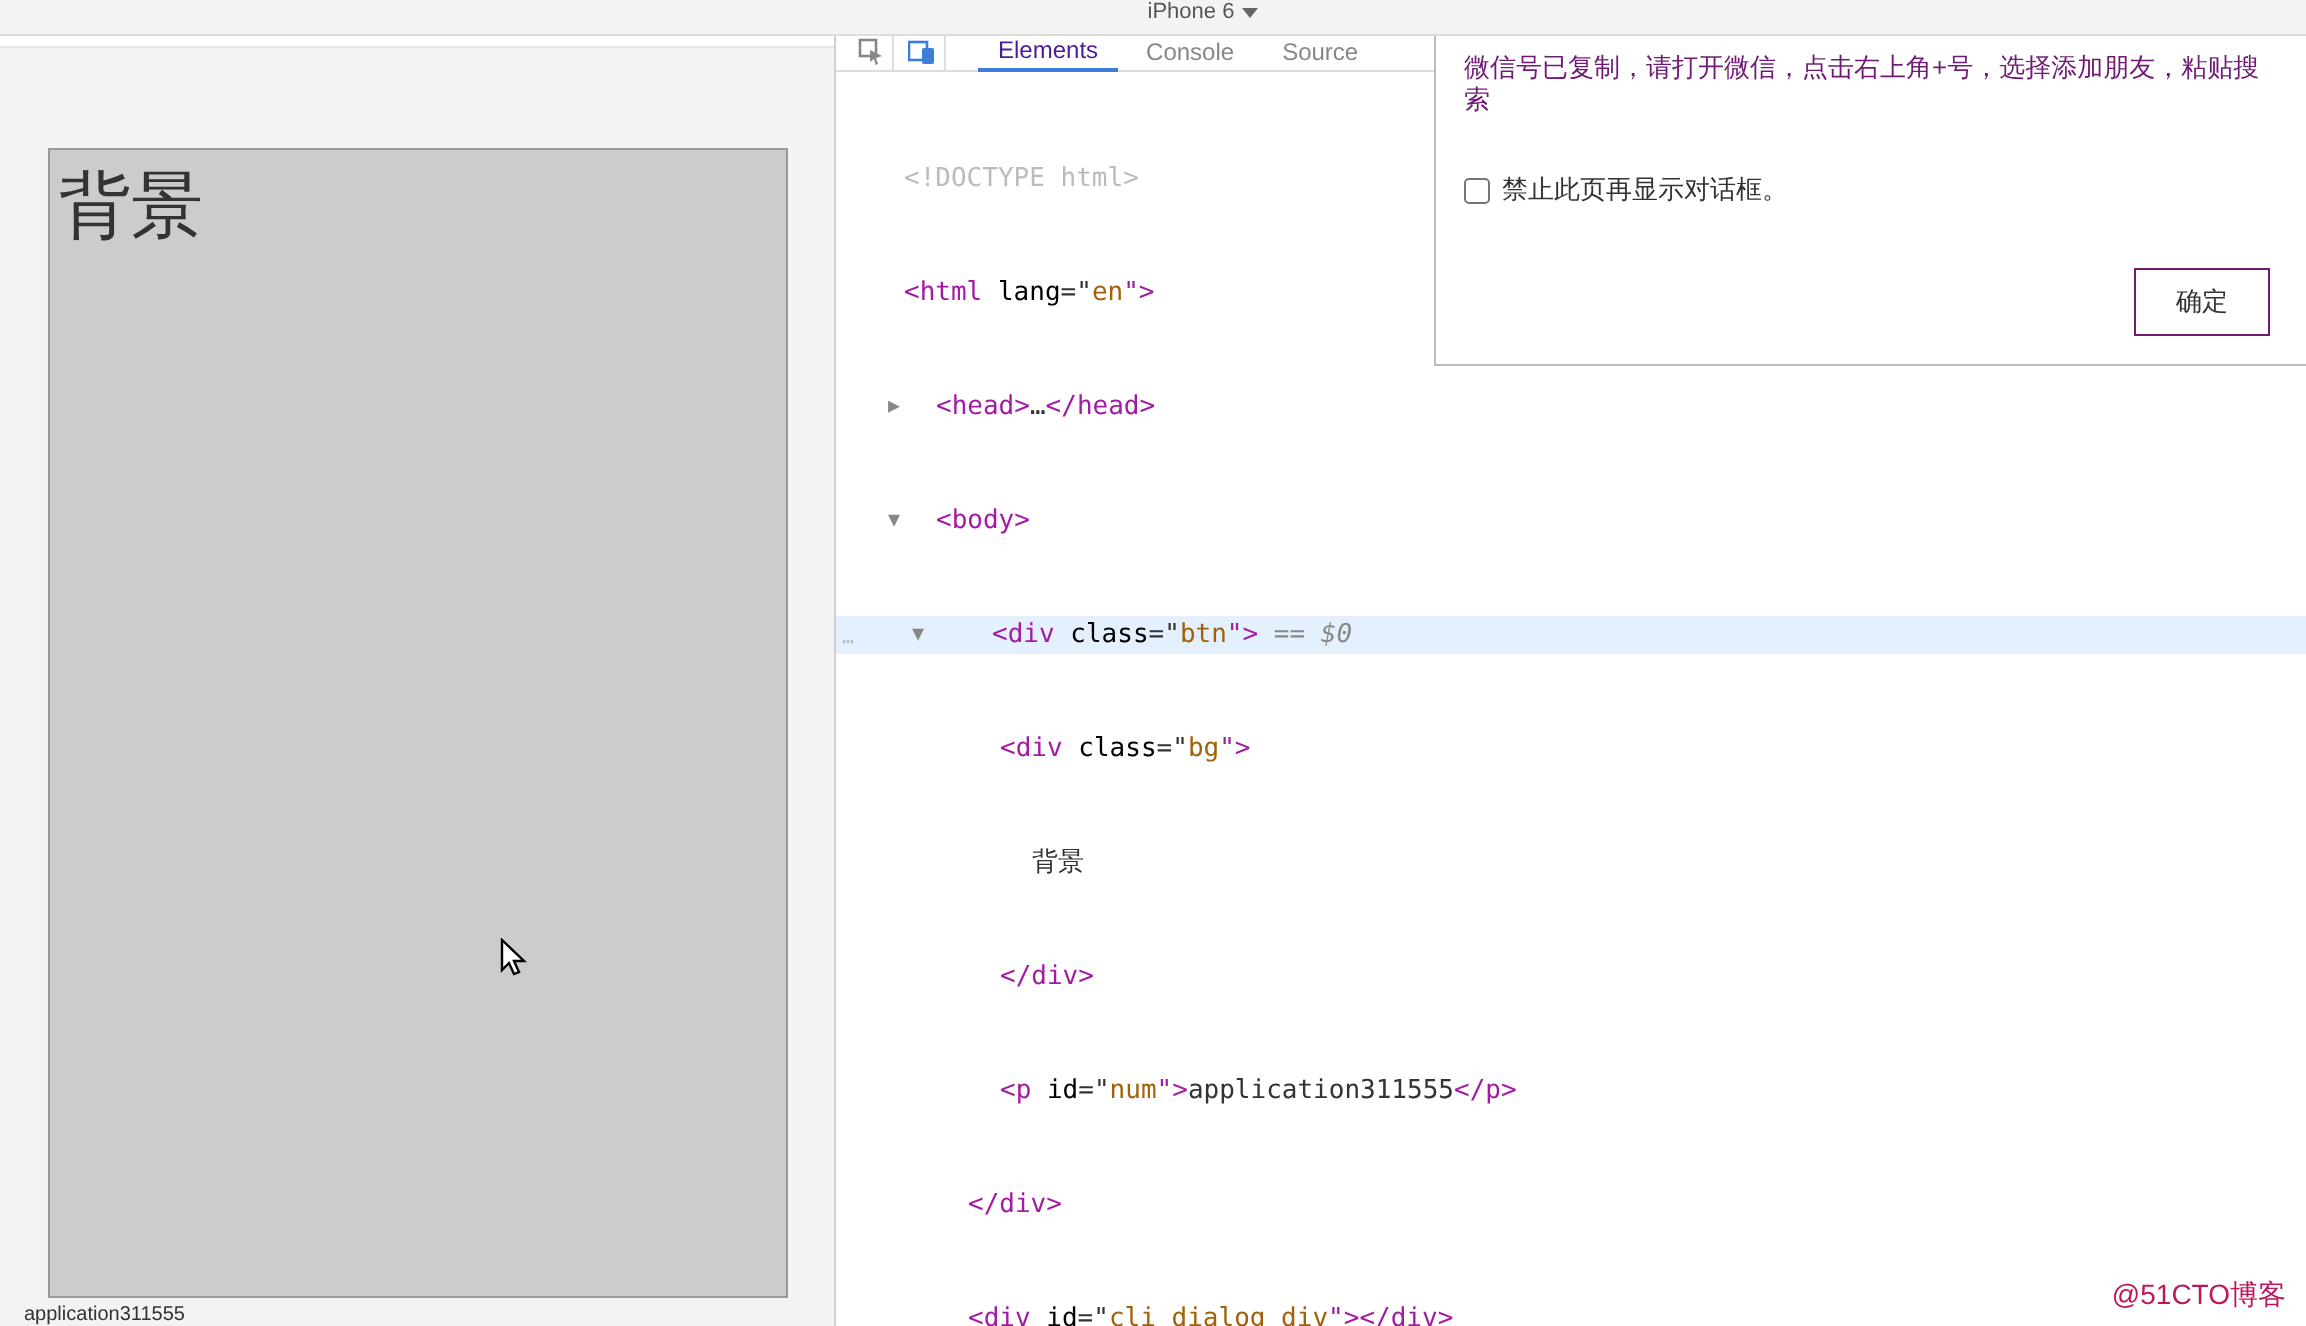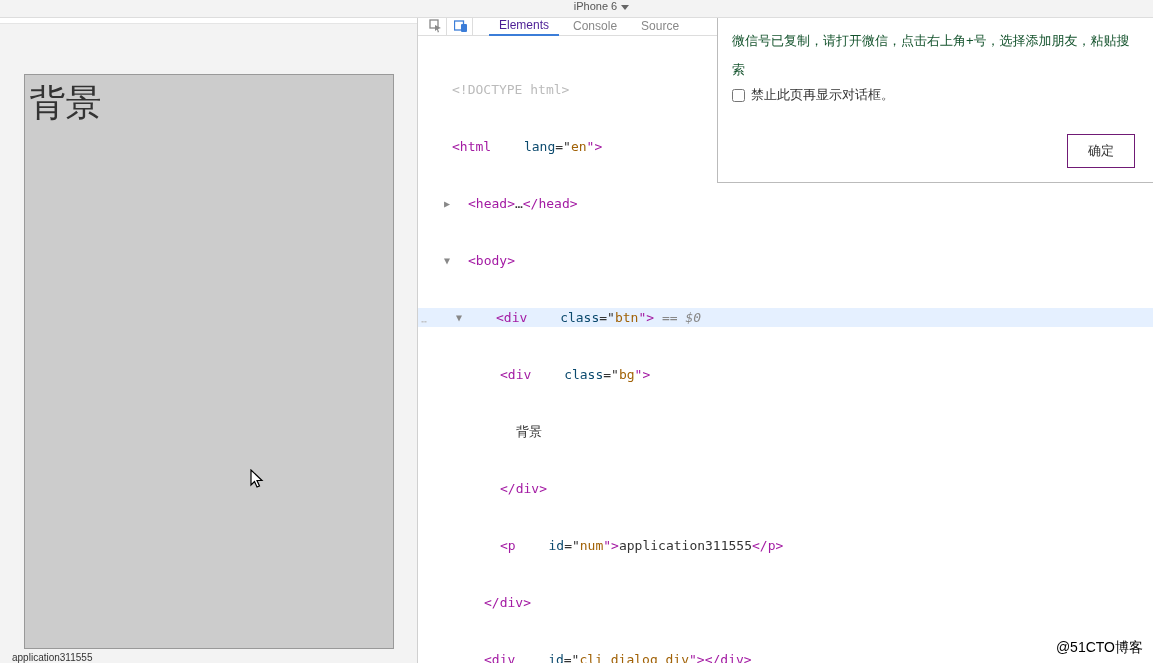--- a/index.html
+++ b/index.html
@@ -23,40 +23,40 @@
     .devtools-tabs { height: 18px; display: flex; align-items: flex-end; gap: 4px; padding-left: 7px; font-size: 12px; color: #888; border-bottom: 1px solid #ddd; }
     .dt-icon-btn { width: 22px; height: 18px; display:flex; align-items:center; justify-content:center; border-right: 1px solid #ddd; }
     .dt-tab { padding: 0 10px; line-height: 18px; color: #888; }
     .dt-tab.active { color: #4c1d95; border-bottom: 2px solid #3b7dd8; margin-bottom:-1px; }
 
     .dom-tree { font-family: Menlo, Consolas, monospace; font-size: 13px; line-height: 19px; padding: 6px 0 0 12px; color: #333; white-space: pre; }
     .dom-tree .line { display: flex; align-items: flex-start; }
     .dom-tree .gutter { width: 22px; flex-shrink: 0; display:flex; justify-content:flex-end; align-items:center; padding-right:2px; color: #888; font-size: 10px; }
     .arrow { cursor: pointer; }
     .tok-tag { color: #a31aa3; }
-    .tok-attr { color: #0c4a6e; margin-left: 25px; }
+    .tok-attr { color: #000000; }
     .tok-val { color: #a16207; }
     .tok-comment { color: #bbb; }
     .sel-suffix { color: #888; font-style: italic; }
 
     .selected-line { background: #e5f0ff; padding-right: 6px; position: relative; margin-left: -12px; padding-left: 12px; }
     .selected-line .dots { position:absolute; left: 3px; top: 4px; color: #bbb; font-size: 10px; letter-spacing: 1px; }
     .ind1 { padding-left: 16px; display:inline-block; }
     .ind2 { padding-left: 32px; display:inline-block; }
     .ind3 { padding-left: 48px; display:inline-block; }
     .ind4 { padding-left: 64px; display:inline-block; }
 
     .dialog { position: absolute; top: 0; right: 0; width: 436px; background: #fff; border: 1px solid #bbb; border-top: none; border-right: none; padding: 8px 18px 14px 14px; z-index: 20; box-shadow: 0 0 0 rgba(0,0,0,0); }
-    .dialog-text { font-size: 13px; color: #14532d; line-height: 29px; margin-bottom: 2px; }
+    .dialog-text { font-size: 13px; color: #701a75; line-height: 16px; margin-bottom: 28px; }
     .dialog-checkbox-row { font-size: 13px; color: #333; display: flex; align-items: center; gap: 6px; margin-bottom: 30px; }
     .dialog-checkbox-row input { width: 13px; height: 13px; }
     .dialog-buttons { display: flex; justify-content: flex-end; }
     .dialog-btn { border: 1px solid #701a75; background: #fff; color: #333; font-size: 13px; padding: 7px 20px; cursor: pointer; }
 
-    .watermark { position: absolute; right: 10px; bottom: 6px; font-size: 14px; color: #000000; font-family: sans-serif; }
+    .watermark { position: absolute; right: 10px; bottom: 6px; font-size: 14px; color: #be185d; font-family: sans-serif; }
   </style>
 </head>
 <body>
 
 <div class="top-toolbar">
   <span><span>iPhone 6</span><span class="tri-down"></span></span>
   <span class="dims">
     <span>375</span>
     <span>×</span>
     <span>667</span>

